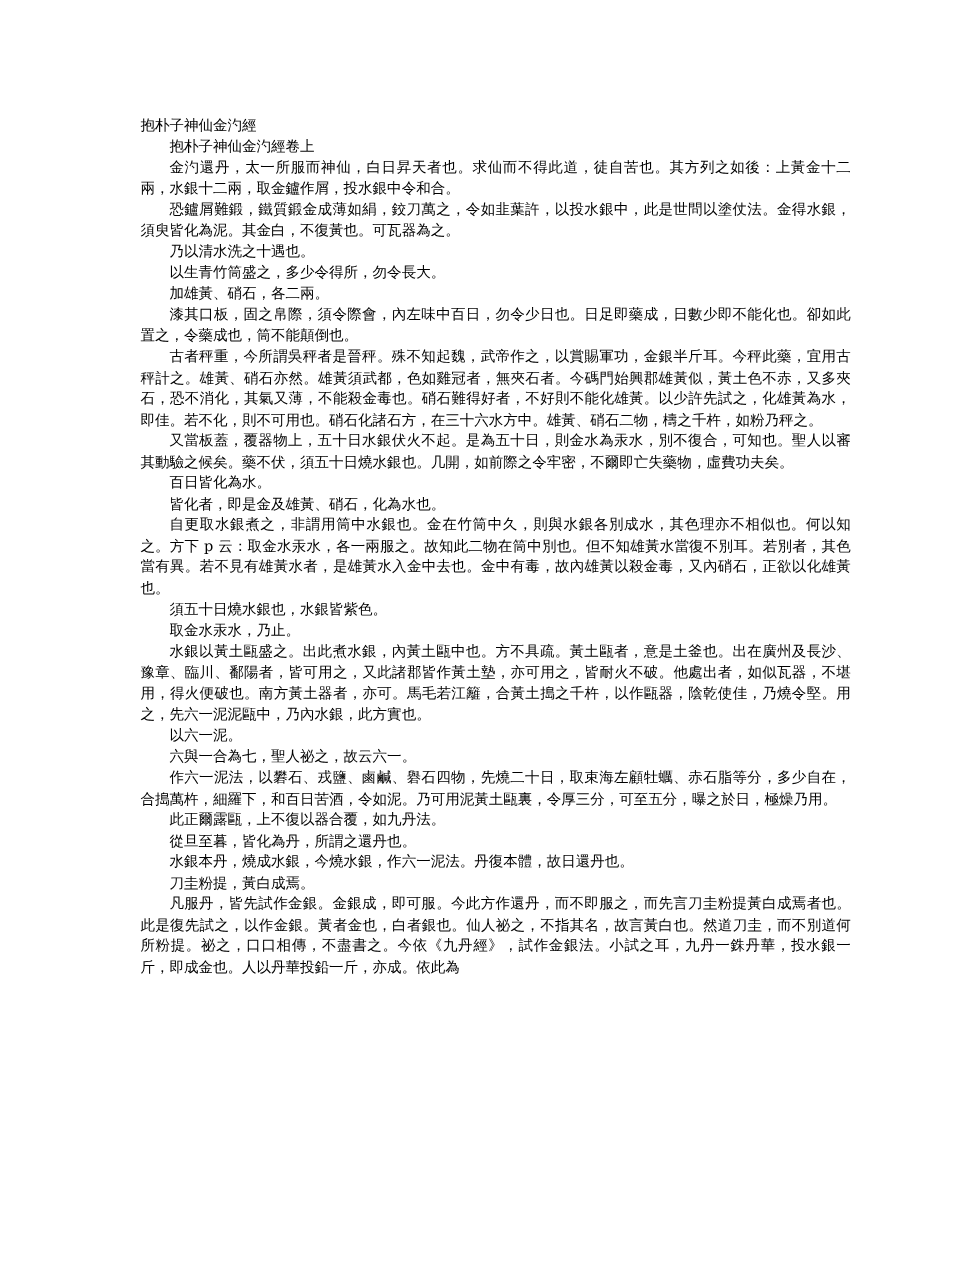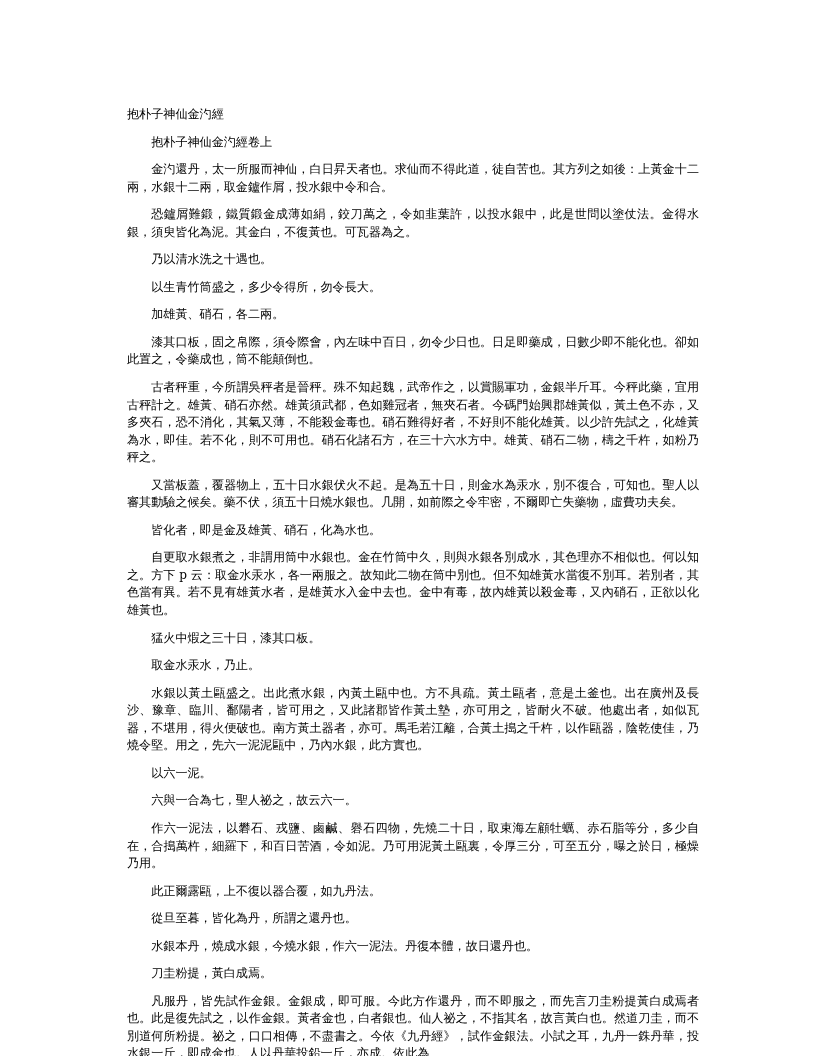--- a/index.html
+++ b/index.html
@@ -25,21 +25,21 @@
     position: absolute;
     left: 117px;
     top: 96px;
     width: 592px;
   }
   .para {
     font-size: 12.1px;
     line-height: 17.55px;
     text-align: justify;
     text-justify: inter-ideograph;
-    margin: 10px;
+    margin: 0;
     letter-spacing: 0;
     word-break: break-all;
     -webkit-font-feature-settings: "halt" 0;
   }
   .para.indent {
     text-indent: 2em;
   }
   .para.noindent {
     text-indent: 0;
   }
@@ -52,23 +52,24 @@
     <p class="para noindent">抱朴子神仙金汋經</p>
     <p class="para indent">抱朴子神仙金汋經卷上</p>
     <p class="para indent">金汋還丹，太一所服而神仙，白日昇天者也。求仙而不得此道，徒自苦也。其方列之如後：上黃金十二兩，水銀十二兩，取金鑪作屑，投水銀中令和合。</p>
     <p class="para indent">恐鑪屑難鍛，鐵質鍛金成薄如絹，鉸刀萬之，令如韭葉許，以投水銀中，此是世問以塗仗法。金得水銀，須臾皆化為泥。其金白，不復黃也。可瓦器為之。</p>
     <p class="para indent">乃以清水洗之十遇也。</p>
     <p class="para indent">以生青竹筒盛之，多少令得所，勿令長大。</p>
     <p class="para indent">加雄黃、硝石，各二兩。</p>
     <p class="para indent">漆其口板，固之帛際，須令際會，內左味中百日，勿令少日也。日足即藥成，日數少即不能化也。卻如此置之，令藥成也，筒不能顛倒也。</p>
     <p class="para indent">古者秤重，今所謂吳秤者是晉秤。殊不知起魏，武帝作之，以賞賜軍功，金銀半斤耳。今秤此藥，宜用古秤計之。雄黃、硝石亦然。雄黃須武都，色如雞冠者，無夾石者。今碼門始興郡雄黃似，黃土色不赤，又多夾石，恐不消化，其氣又薄，不能殺金毒也。硝石難得好者，不好則不能化雄黃。以少許先試之，化雄黃為水，即佳。若不化，則不可用也。硝石化諸石方，在三十六水方中。雄黃、硝石二物，檮之千杵，如粉乃秤之。</p>
     <p class="para indent">又當板蓋，覆器物上，五十日水銀伏火不起。是為五十日，則金水為汞水，別不復合，可知也。聖人以審其動驗之候矣。藥不伏，須五十日燒水銀也。几開，如前際之令牢密，不爾即亡失藥物，虛費功夫矣。</p>
+    <p class="para indent">百日皆化為水。</p>
     <p class="para indent">皆化者，即是金及雄黃、硝石，化為水也。</p>
     <p class="para indent">自更取水銀煮之，非謂用筒中水銀也。金在竹筒中久，則與水銀各別成水，其色理亦不相似也。何以知之。方下 p 云：取金水汞水，各一兩服之。故知此二物在筒中別也。但不知雄黃水當復不別耳。若別者，其色當有異。若不見有雄黃水者，是雄黃水入金中去也。金中有毒，故內雄黃以殺金毒，又內硝石，正欲以化雄黃也。</p>
-    <p class="para indent">猛火中煆之三十日，漆其口板。</p>
+    <p class="para indent">須五十日燒水銀也，水銀皆紫色。</p>
     <p class="para indent">取金水汞水，乃止。</p>
     <p class="para indent">水銀以黃土甌盛之。出此煮水銀，內黃土甌中也。方不具疏。黃土甌者，意是土釜也。出在廣州及長沙、豫章、臨川、鄱陽者，皆可用之，又此諸郡皆作黃土墊，亦可用之，皆耐火不破。他處出者，如似瓦器，不堪用，得火便破也。南方黃土器者，亦可。馬毛若江籬，合黃土搗之千杵，以作甌器，陰乾使佳，乃燒令堅。用之，先六一泥泥甌中，乃內水銀，此方實也。</p>
     <p class="para indent">以六一泥。</p>
     <p class="para indent">六與一合為七，聖人祕之，故云六一。</p>
     <p class="para indent">作六一泥法，以礬石、戎鹽、鹵鹹、礜石四物，先燒二十日，取束海左顧牡蠣、赤石脂等分，多少自在，合搗萬杵，細羅下，和百日苦酒，令如泥。乃可用泥黃土甌裏，令厚三分，可至五分，曝之於日，極燥乃用。</p>
     <p class="para indent">此正爾露甌，上不復以器合覆，如九丹法。</p>
     <p class="para indent">從旦至暮，皆化為丹，所謂之還丹也。</p>
     <p class="para indent">水銀本丹，燒成水銀，今燒水銀，作六一泥法。丹復本體，故日還丹也。</p>
     <p class="para indent">刀圭粉提，黃白成焉。</p>
     <p class="para indent">凡服丹，皆先試作金銀。金銀成，即可服。今此方作還丹，而不即服之，而先言刀圭粉提黃白成焉者也。此是復先試之，以作金銀。黃者金也，白者銀也。仙人祕之，不指其名，故言黃白也。然道刀圭，而不別道何所粉提。祕之，口口相傳，不盡書之。今依《九丹經》，試作金銀法。小試之耳，九丹一銖丹華，投水銀一斤，即成金也。人以丹華投鉛一斤，亦成。依此為</p>

